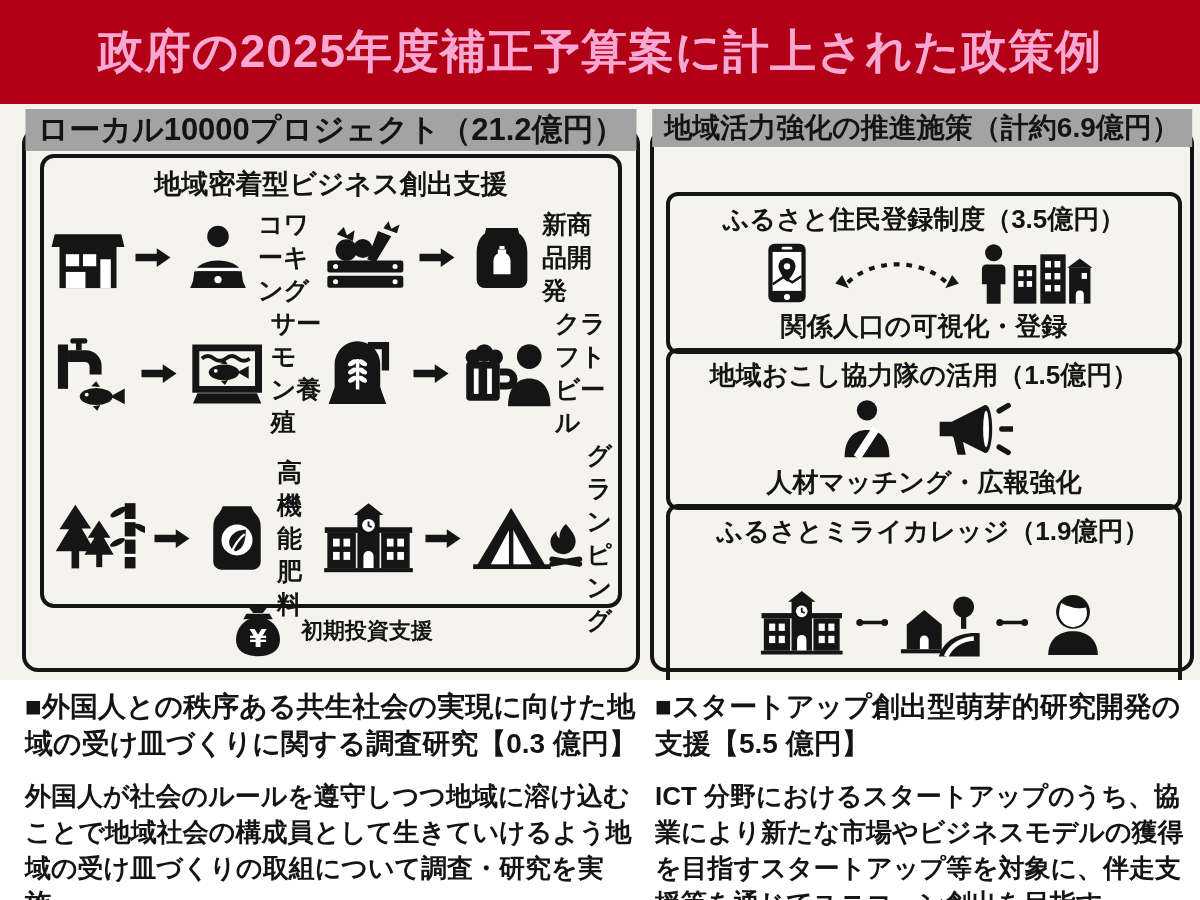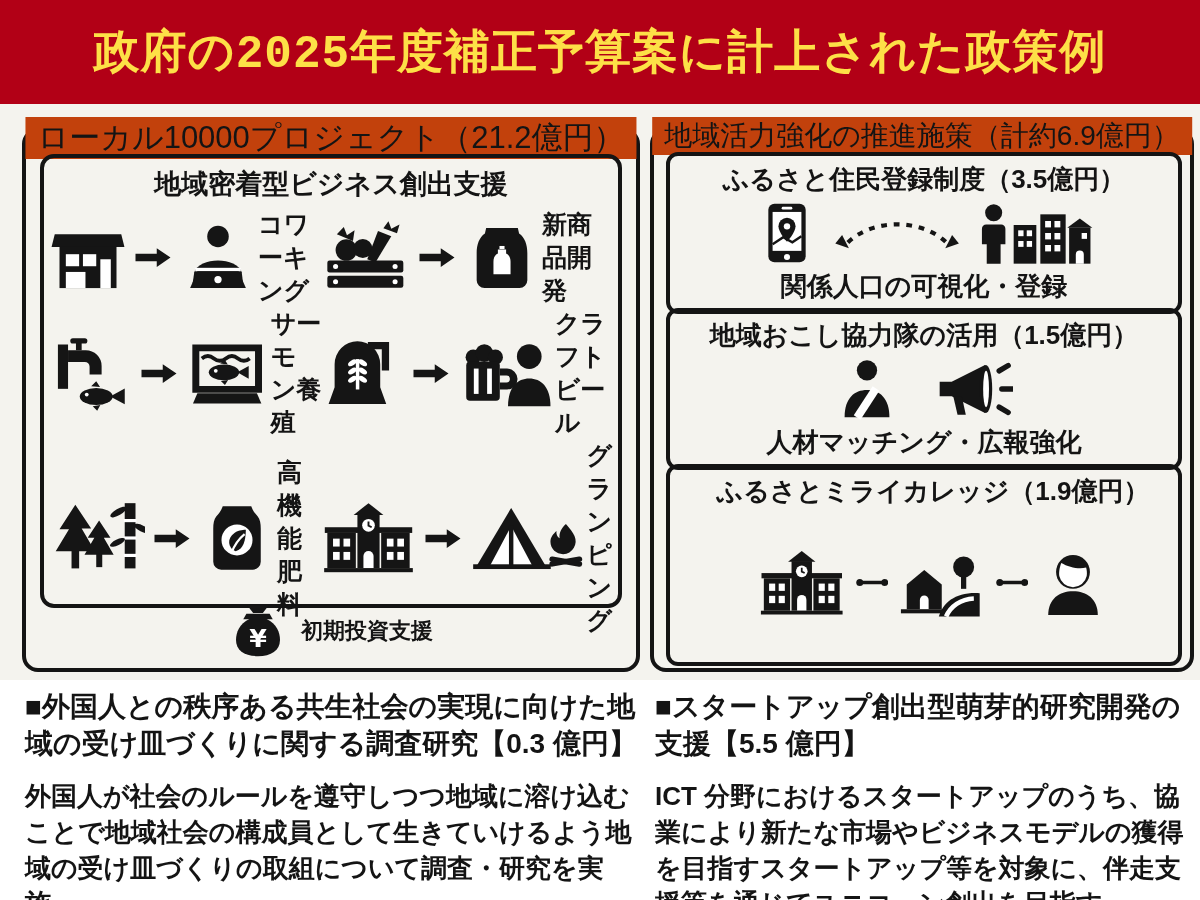--- a/index.html
+++ b/index.html
@@ -1,26 +1,26 @@
 <!DOCTYPE html>
 <html><head>
 <meta charset="utf-8">
 <style>
   html,body{margin:0;padding:0;}
   .stage{position:relative;width:1200px;height:900px;background:#ffffff;overflow:hidden;
          font-family:"Liberation Sans","DejaVu Sans",sans-serif;color:#141414;}
   
   .banner{position:absolute;left:0;top:0;width:100%;height:104px;background:#b20016;
           display:flex;align-items:center;justify-content:center;}
-  .banner h1{margin:0;color:#fde047;font-size:46px;font-weight:bold;letter-spacing:1px;font-family:Liberation Mono, monospace;}
+  .banner h1{margin:0;color:#f9a8d4;font-size:46px;font-weight:bold;letter-spacing:1px;}
   
   .diagram{position:absolute;left:0;top:104px;width:100%;height:576px;background:#f4f3ee;}
   .panel{position:absolute;border:4px solid #141414;border-radius:16px;}
   .legend{position:absolute;top:-23px;left:50%;transform:translateX(-50%);
-          background:#c2410c;padding:0 12px;font-weight:normal;white-space:nowrap;margin-top:8px;}
+          background:#a3a3a3;padding:0 12px;font-weight:bold;white-space:nowrap;}
   .left-panel{left:22px;top:24px;width:610px;height:536px;}
   .left-panel .legend{font-size:31px;}
   .right-panel{left:650px;top:24px;width:536px;height:536px;}
   .right-panel .legend{font-size:28px;}
   .inner-box{position:absolute;left:14px;right:14px;top:22px;height:446px;
              border:4px solid #141414;border-radius:14px;}
   .inner-title{text-align:center;font-weight:bold;font-size:27px;margin-top:8px;}
   .grid{position:absolute;left:6px;right:6px;top:50px;bottom:6px;display:grid;
         grid-template-columns:1fr 1fr;grid-template-rows:1fr 1fr 1fr;}
   .cell{display:flex;flex-direction:row;align-items:center;justify-content:center;gap:2px;}
@@ -28,21 +28,21 @@
   .icon-big{height:76px;width:auto;display:block;}
   .icon-mid{height:64px;width:auto;display:block;}
   .arrow{height:25px;width:auto;display:block;}
   .flow-label{font-weight:bold;font-size:25px;}
   .panel-footer{position:absolute;left:0;right:0;bottom:8px;display:flex;
                 align-items:center;justify-content:center;gap:14px;}
   .panel-footer svg{height:58px;width:auto;}
   .panel-footer .label{font-size:22px;font-weight:bold;}
   .sub-box{position:absolute;left:12px;right:8px;border:4px solid #141414;border-radius:12px;
            display:flex;flex-direction:column;align-items:center;justify-content:space-between;
-           padding:6px 4px;}
+           padding:6px 4px;margin-top:40px;}
   .sub1{top:20px;height:142px;}
   .sub2{top:176px;height:142px;}
   .sub3{top:332px;height:182px;padding-left:22px;}
   .sub-title{font-weight:bold;font-size:26px;}
   .icon-row{display:flex;align-items:center;justify-content:center;gap:10px;flex:1;}
   .caption{font-weight:bold;font-size:26px;}
   
   .notes{position:absolute;left:0;top:680px;width:100%;height:220px;background:#ffffff;}
   .note{position:absolute;top:8px;}
   .note-left{left:25px;width:614px;}

